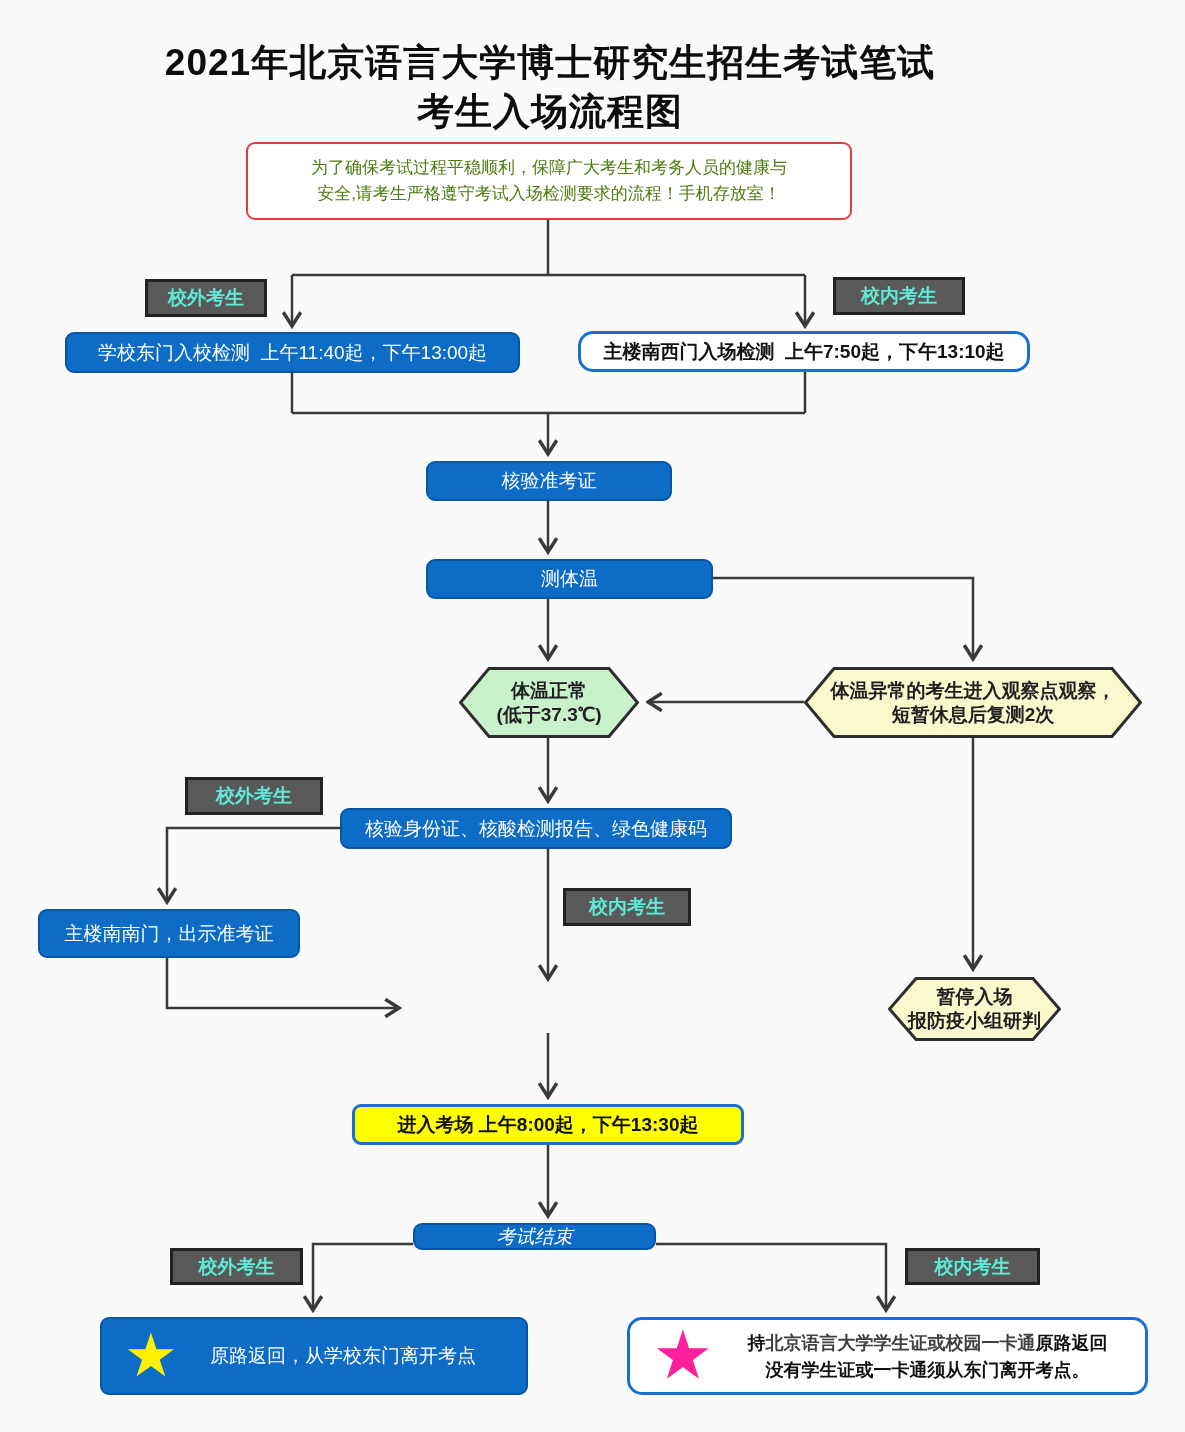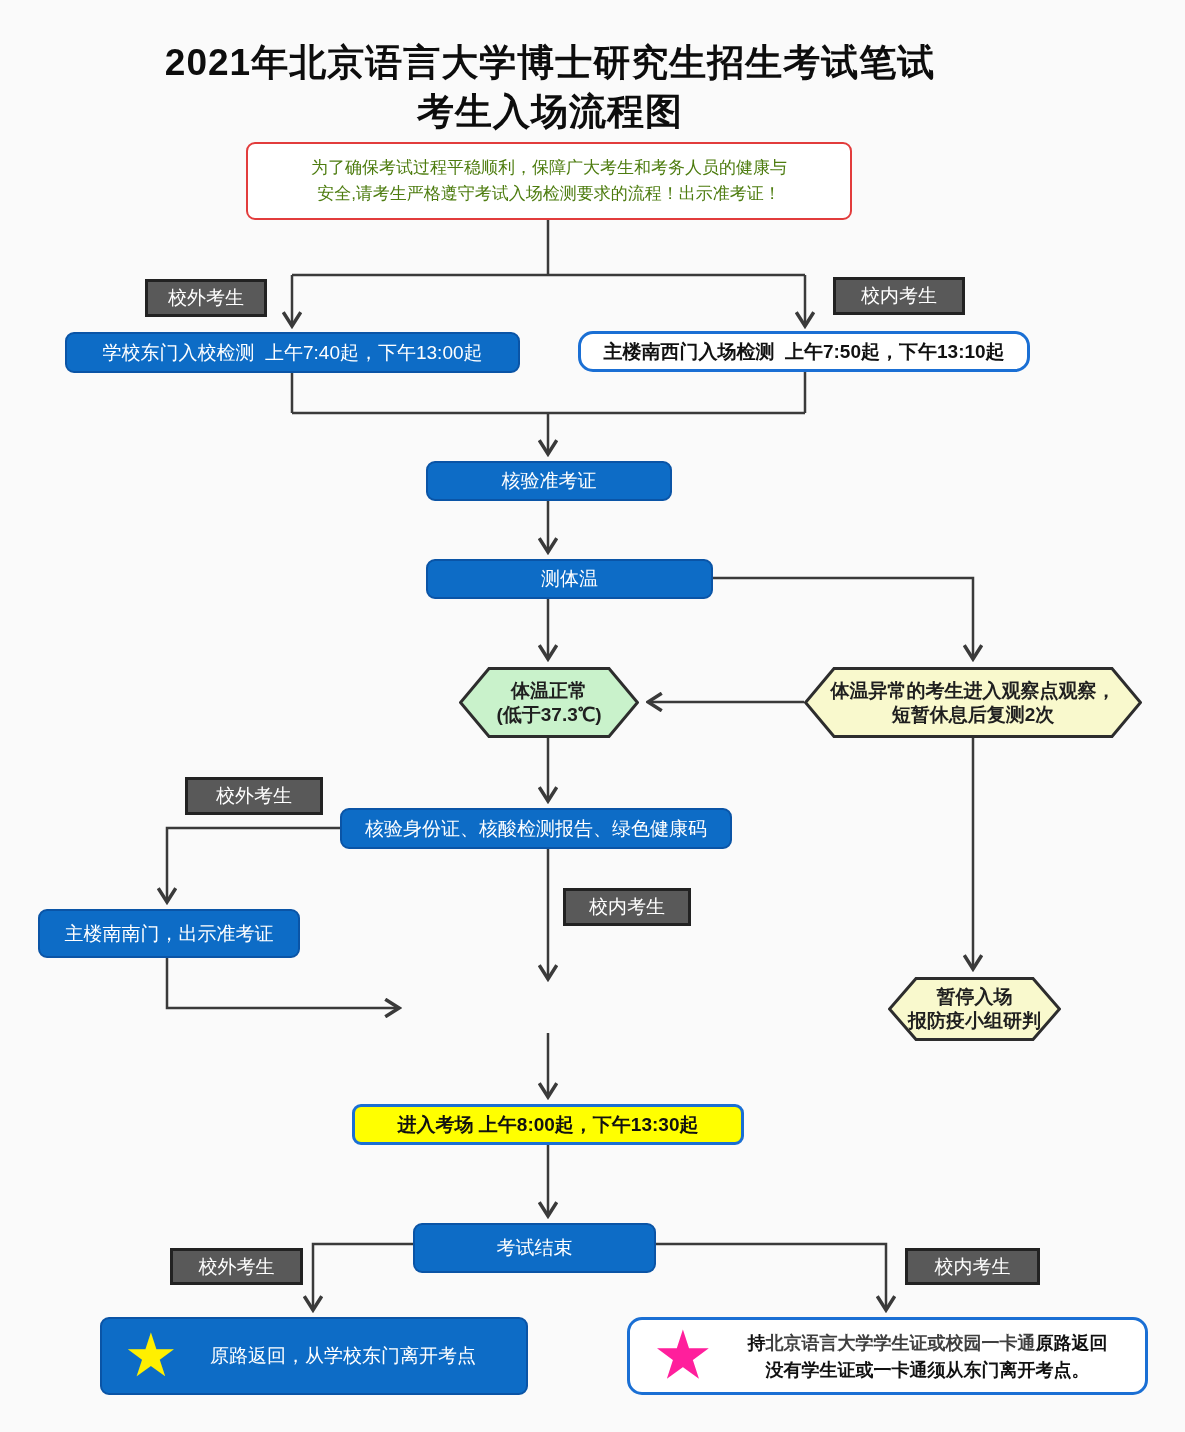--- a/index.html
+++ b/index.html
@@ -1,21 +1,21 @@
 <!DOCTYPE html>
 <html><head>
 <meta charset="utf-8">
 <style>
   html,body{margin:0;padding:0;background:#fafafa;font-family:"Liberation Sans",sans-serif;}
   #canvas{position:relative;width:1185px;height:1432px;background:#fafafa;overflow:hidden;}
   #connectors{position:absolute;left:0;top:0;z-index:0;}
   .abs{position:absolute;box-sizing:border-box;z-index:2;}
   .title{left:0;top:38px;width:1100px;text-align:center;font-size:37px;font-weight:800;color:#0d0d0d;line-height:49px;letter-spacing:1px;}
   .notice{left:246px;top:142px;width:606px;height:78px;background:#ffffff;border:2px solid #e23c3c;border-radius:9px;display:flex;flex-direction:column;align-items:center;justify-content:center;font-size:17px;color:#4d7c0f;line-height:26px;}
-  .tag{background:#595959;border:3px solid #222222;color:#ffffff;font-weight:400;font-size:19px;display:flex;align-items:center;justify-content:center;}
+  .tag{background:#595959;border:3px solid #222222;color:#5eead4;font-weight:700;font-size:19px;display:flex;align-items:center;justify-content:center;}
   .bluebox{background:#0d6cc6;border:2px solid #0a54a6;border-radius:9px;color:#ffffff;font-size:19px;display:flex;align-items:center;justify-content:center;text-align:center;}
   .whitebox{background:#ffffff;border:3px solid #1a6fd4;border-radius:15px;color:#111111;font-weight:700;font-size:19px;display:flex;align-items:center;justify-content:center;text-align:center;}
   .yellowbox{background:#ffff00;border:3px solid #1a6fd4;border-radius:9px;color:#111111;font-weight:700;font-size:19px;display:flex;align-items:center;justify-content:center;text-align:center;}
   .hex{display:flex;align-items:center;justify-content:center;}
   .hex svg{position:absolute;left:0;top:0;}
   .hex .hex-text{position:relative;z-index:1;text-align:center;font-weight:700;color:#1f1f1f;font-size:19px;line-height:24px;}
   .pre{white-space:pre;}
   .star{position:absolute;font-size:60px;line-height:60px;top:50%;transform:translateY(-50%);}
   .star-yellow{color:#fff000;left:22px;}
   .star-pink{color:#ff1f9c;left:26px;}
@@ -57,27 +57,27 @@
     </g>
   </svg>
 
   <div class="abs title">
     <div>2021年北京语言大学博士研究生招生考试笔试</div>
     <div>考生入场流程图</div>
   </div>
 
   <div class="abs notice">
     <div>为了确保考试过程平稳顺利，保障广大考生和考务人员的健康与</div>
-    <div>安全,请考生严格遵守考试入场检测要求的流程！出示准考证！</div>
+    <div>安全,请考生严格遵守考试入场检测要求的流程！手机存放室！</div>
   </div>
 
   <div class="abs tag" style="left:145px;top:279px;width:122px;height:38px;">校外考生</div>
   <div class="abs tag" style="left:833px;top:277px;width:132px;height:38px;">校内考生</div>
 
-  <div class="abs bluebox pre" style="left:65px;top:332px;width:455px;height:41px;">学校东门入校检测  上午7:40起，下午13:00起</div>
+  <div class="abs bluebox pre" style="left:65px;top:332px;width:455px;height:41px;">学校东门入校检测  上午11:40起，下午13:00起</div>
   <div class="abs whitebox pre" style="left:578px;top:331px;width:452px;height:41px;">主楼南西门入场检测  上午7:50起，下午13:10起</div>
 
   <div class="abs bluebox" style="left:426px;top:461px;width:246px;height:40px;">核验准考证</div>
   <div class="abs bluebox" style="left:426px;top:559px;width:287px;height:40px;">测体温</div>
 
   <div class="abs hex" style="left:459px;top:667px;width:180px;height:71px;">
     <svg width="180" height="71" viewBox="0 0 180 71">
       <polygon points="30,1.5 150,1.5 178.5,35.5 150,69.5 30,69.5 1.5,35.5" fill="#c9f2cb" stroke="#2d2d2d" stroke-width="3"></polygon>
     </svg>
     <div class="hex-text">
@@ -108,21 +108,21 @@
       <polygon points="28,1.5 145,1.5 171.5,32 145,62.5 28,62.5 1.5,32" fill="#f9f9cd" stroke="#2d2d2d" stroke-width="3"></polygon>
     </svg>
     <div class="hex-text">
       <div>暂停入场</div>
       <div>报防疫小组研判</div>
     </div>
   </div>
 
   <div class="abs yellowbox" style="left:352px;top:1104px;width:392px;height:41px;">进入考场 上午8:00起，下午13:30起</div>
 
-  <div class="abs bluebox" style="left:413px;top:1223px;width:243px;height:50px;">考试结束</div>
+  <div class="abs bluebox" style="left:413px;top:1223px;width:243px;height:27px;font-style:italic;">考试结束</div>
 
   <div class="abs tag" style="left:170px;top:1248px;width:133px;height:37px;">校外考生</div>
   <div class="abs tag" style="left:905px;top:1248px;width:135px;height:37px;">校内考生</div>
 
   <div class="abs bluebox" style="left:100px;top:1317px;width:428px;height:78px;">
     <span class="star star-yellow">★</span>
     <span class="exitbox-text">原路返回，从学校东门离开考点</span>
   </div>
 
   <div class="abs whitebox" style="left:627px;top:1317px;width:521px;height:78px;">

